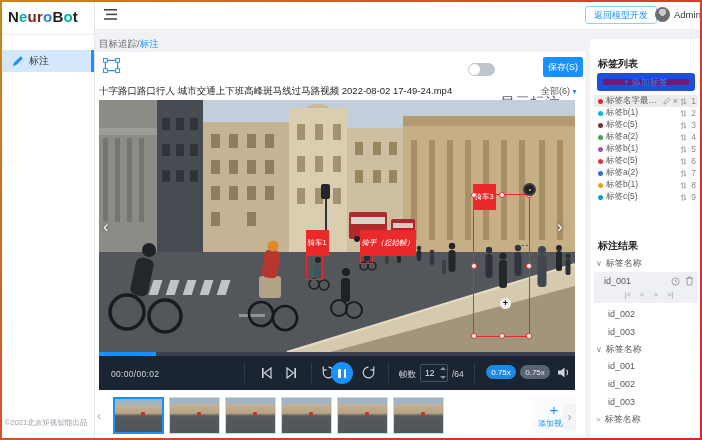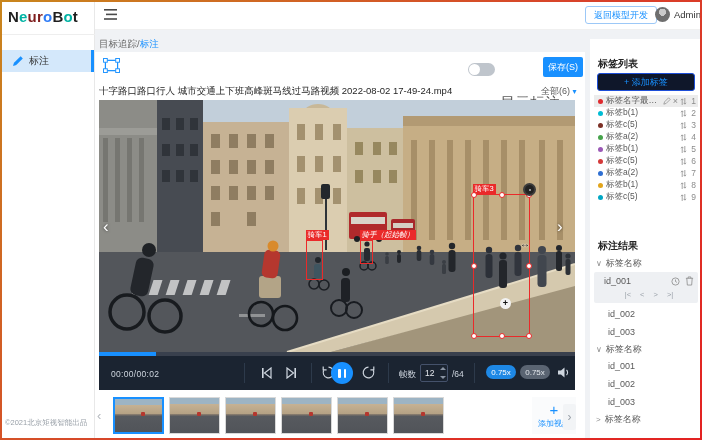--- a/index.html
+++ b/index.html
@@ -32,21 +32,21 @@
   #toggle .knob{position:absolute;left:1px;top:1px;width:11px;height:11px;border-radius:50%;background:#fff;}
   #toggle-label{left:405px;top:12px;font-size:15px;color:#595959;margin-top:30px;}
   #save-btn{left:448px;top:5px;width:40px;height:20px;background:#1890ff;color:#fff;font-size:9px;border:none;border-radius:2px;display:flex;align-items:center;justify-content:center;}
   #video-title{left:4px;top:33px;width:400px;font-size:9.5px;color:#262626;white-space:nowrap;overflow:hidden;}
   #filter-dd{left:446px;top:33px;font-size:9px;color:#595959;}
   #filter-dd .caret{color:#1890ff;font-size:8px;}
   
   #video-wrap{left:4px;top:48px;width:476px;height:252px;background:#555;overflow:hidden;}
   #boxes-layer{position:absolute;inset:0;}
   .bbox{position:absolute;border:1.5px solid;}
-  .bbox .tag{position:absolute;top:-11px;left:-1.5px;font-size:7.5px;line-height:10px;color:#fff;padding:0 2px;white-space:nowrap;}
+  .bbox .tag{position:absolute;top:-11px;left:-1.5px;font-size:7.5px;line-height:10px;color:#fff;padding:8px 2px;white-space:nowrap;}
   .handle{position:absolute;width:6px;height:6px;border-radius:50%;background:#fff;border:1.5px solid #ea2a2a;}
   .vid-chev{position:absolute;top:118px;font-size:17px;color:#fff;text-shadow:0 0 3px rgba(0,0,0,.6);line-height:17px;}
   #anchor-dot{position:absolute;left:424px;top:83px;width:13px;height:13px;border-radius:50%;background:#222;border:2px solid #3c3c3c;}
   #anchor-dot::after{content:"";position:absolute;left:3.5px;top:3.5px;width:2px;height:2px;border-radius:50%;background:#bbb;}
   #move-cursor{position:absolute;left:401px;top:198px;width:11px;height:11px;border-radius:50%;background:#f2f2f2;color:#111;font-size:9px;line-height:11px;text-align:center;font-weight:bold;}
   #resize-cursor{position:absolute;left:421px;top:138px;color:#111;font-size:10px;text-shadow:0 0 2px #fff,0 0 2px #fff;}
   
   #progress{left:4px;top:300px;width:476px;height:4px;background:#39404d;}
   #progress .fill{height:4px;background:#1890ff;}
   #controls{left:4px;top:304px;width:476px;height:34px;background:#1b2431;color:#cfd6df;}
@@ -75,21 +75,21 @@
      linear-gradient(180deg,#9db4c4 0%,#9db4c4 17%,#c6b294 17%,#b4a184 46%,#8f8170 46%,#575a5f 52%,#515459 100%);position:relative;}
   .thumb::after{content:"";position:absolute;left:55%;top:40%;width:4px;height:4px;background:#b5372e;border-radius:1px;}
   .thumb.selected{border:2px solid #1890ff;}
   #add-tile{position:absolute;left:437px;top:3px;width:44px;height:37px;background:#fafbfc;display:flex;flex-direction:column;align-items:center;justify-content:center;color:#1890ff;}
   #add-tile .plus{font-size:15px;line-height:13px;}
   #add-tile .lbl{font-size:8px;margin-top:2px;}
   #strip-right{position:absolute;left:468px;top:10px;width:13px;height:26px;background:#f2f4f6;border-radius:2px;color:#9aa1a9;font-size:12px;display:flex;align-items:center;justify-content:center;}
   
   #right-panel{left:590px;top:39px;width:112px;height:406px;background:#fff;}
   #labels-title{left:8px;top:18px;font-size:10px;font-weight:bold;color:#262626;}
-  #add-label-btn{left:7px;top:34px;width:98px;height:18px;border:1px solid #1d4ed8;border-radius:3px;background:#0f172a;color:#1890ff;font-size:9px;display:flex;align-items:center;justify-content:center;}
+  #add-label-btn{left:7px;top:34px;width:98px;height:18px;border:6px solid #1d4ed8;border-radius:3px;background:#701a75;color:#1890ff;font-size:9px;display:flex;align-items:center;justify-content:center;}
   #label-list{left:4px;top:56px;width:104px;}
   .label-row{display:flex;align-items:center;height:12px;padding:0 2px 0 4px;font-size:8.5px;color:#595959;}
   .label-row.selected{background:#ececec;}
   .label-row .dot{width:5px;height:5px;border-radius:50%;margin-right:3px;flex:none;}
   .label-row .nm{flex:1;overflow:hidden;white-space:nowrap;text-overflow:ellipsis;}
   .label-row .ic{margin-left:2px;display:flex;align-items:center;}
   .label-row .idx{margin-left:3px;color:#8c8c8c;width:6px;text-align:right;}
   #results-title{left:8px;top:200px;font-size:10px;font-weight:bold;color:#262626;}
   #result-list{left:4px;top:216px;width:104px;}
   .grp-head{display:flex;align-items:center;gap:4px;height:16px;font-size:9px;color:#595959;padding-left:2px;}

